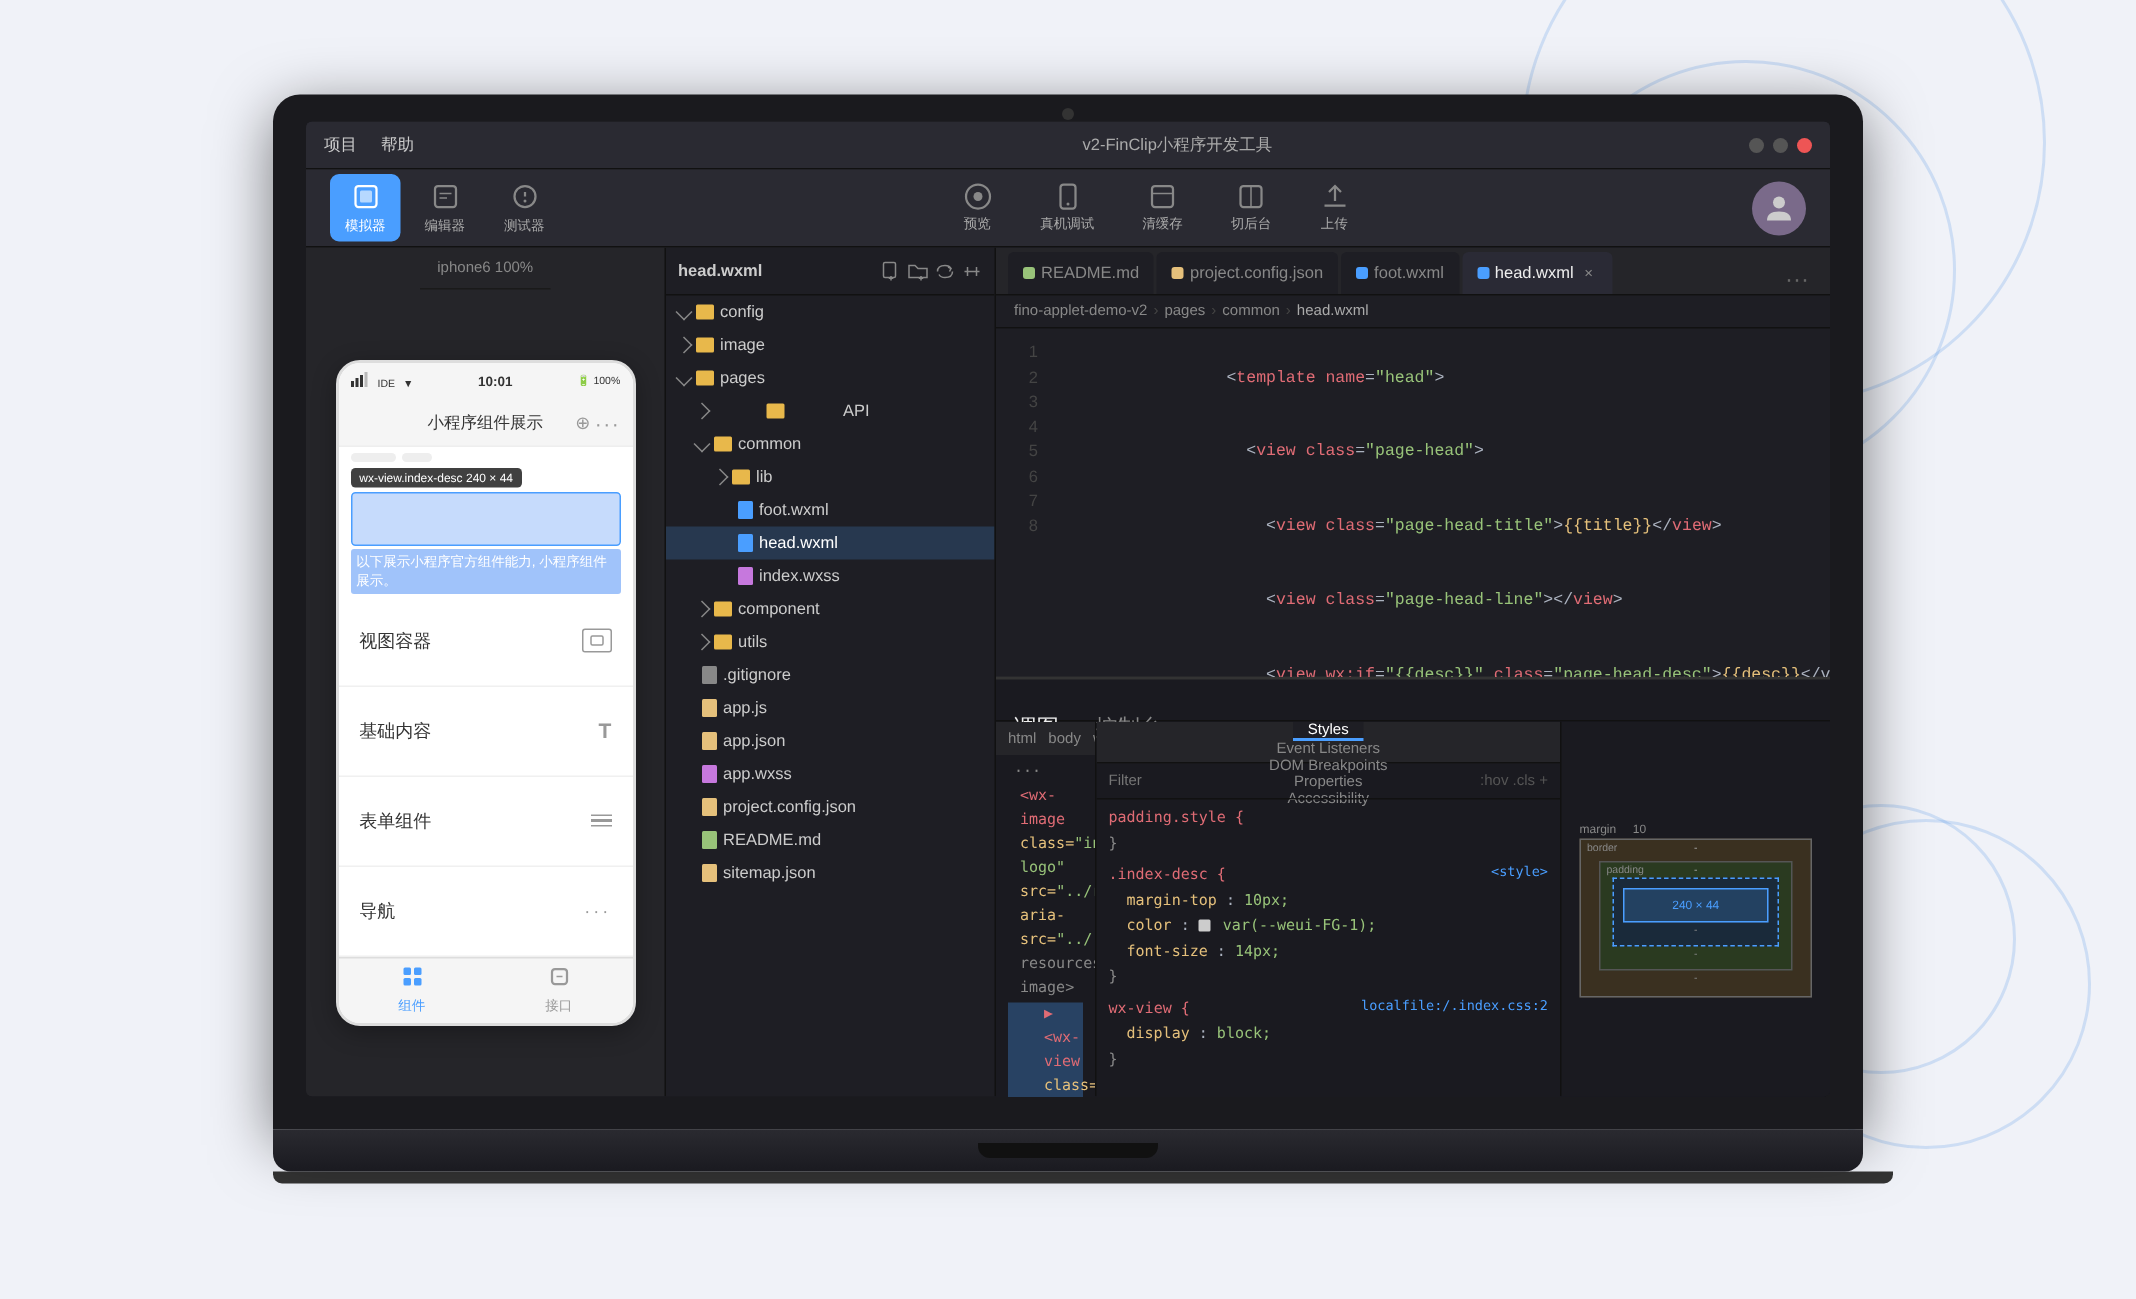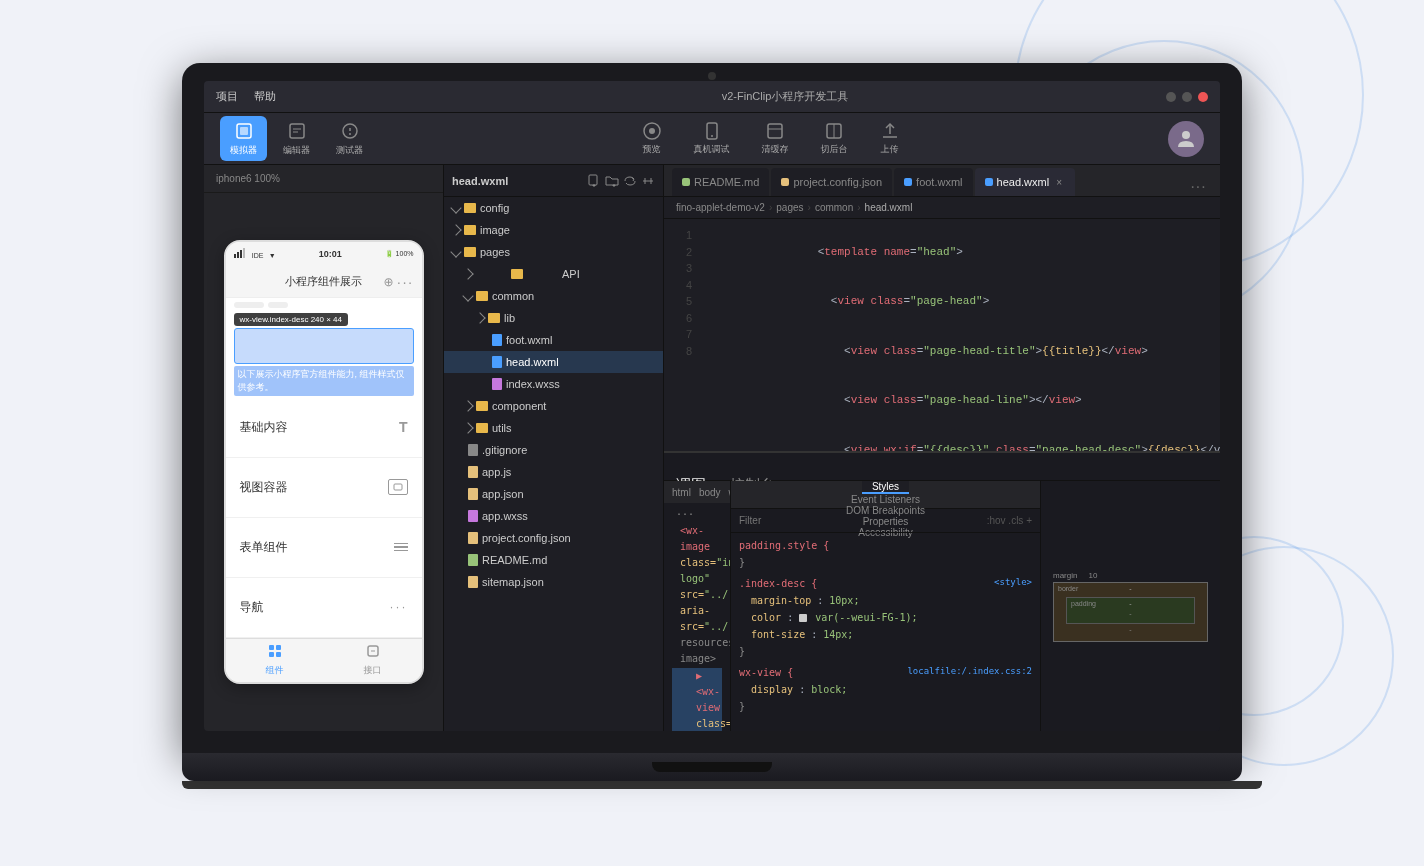--- a/index.html
+++ b/index.html
@@ -189,20 +189,21 @@
     }
 
     
     .simulator-panel {
       width: 240px;
       background: #252529;
       display: flex;
       flex-direction: column;
       flex-shrink: 0;
       border-right: 1px solid #111;
+      align-items: center;
     }
     .simulator-header {
       height: 28px;
       display: flex;
       align-items: center;
       padding: 0 12px;
       font-size: 10px;
       color: #888;
       border-bottom: 1px solid #1a1a1a;
     }
@@ -813,33 +814,33 @@
               </div>
 
               <div class="phone-content">
                 <div style="display:flex;align-items:center;gap:4px;padding:4px 8px 0;">
                   <div style="background:#eee;width:30px;height:6px;border-radius:3px;"></div>
                   <div style="background:#eee;width:20px;height:6px;border-radius:3px;"></div>
                 </div>
                 <div class="phone-tooltip">wx-view.index-desc  240 × 44</div>
                 <div class="phone-highlighted-element">
                 </div>
-                <div class="phone-highlighted-text">以下展示小程序官方组件能力, 组件样式仅供参考。</div>
+                <div class="phone-highlighted-text">以下展示小程序官方组件能力, 小程序组件展示。</div>
                 
-                <div class="phone-nav-item">
-                  <span>基础内容</span>
-                  <span style="font-size:14px;color:#999;font-weight:bold;">T</span>
-                </div>
                 <div class="phone-nav-item">
                   <span>视图容器</span>
                   <div class="phone-nav-icon">
                     <svg width="10" height="8" viewBox="0 0 10 8">
                       <rect x="1" y="1" width="8" height="6" rx="1" fill="none" stroke="#999" stroke-width="1"></rect>
                     </svg>
                   </div>
+                </div>
+                <div class="phone-nav-item">
+                  <span>基础内容</span>
+                  <span style="font-size:14px;color:#999;font-weight:bold;">T</span>
                 </div>
                 <div class="phone-nav-item">
                   <span>表单组件</span>
                   <div style="display:flex;flex-direction:column;gap:2px;">
                     <div style="width:14px;height:1.5px;background:#999;"></div>
                     <div style="width:14px;height:1.5px;background:#999;"></div>
                     <div style="width:14px;height:1.5px;background:#999;"></div>
                   </div>
                 </div>
                 <div class="phone-nav-item">
@@ -1173,20 +1174,27 @@
                   </div>
 
                   <div style="position:relative;background:#3a3020;border:1px solid #666;padding:14px 12px 8px;text-align:center;">
                     <div style="position:absolute;top:2px;left:4px;font-size:7px;color:#888;">border</div>
                     <span style="position:absolute;top:2px;left:50%;transform:translateX(-50%);font-size:7px;color:#aaa;">-</span>
 
                     <div style="background:#2a3a20;border:1px solid #555;padding:10px 8px 6px;text-align:center;position:relative;">
                       <div style="position:absolute;top:2px;left:4px;font-size:7px;color:#888;">padding</div>
                       <span style="position:absolute;top:2px;left:50%;transform:translateX(-50%);font-size:7px;color:#aaa;">-</span>
 
+                      <div style="background:#1a2a3a;border:1px dashed #4a9eff;padding:6px;text-align:center;">
+
+                        <div style="background:rgba(74,158,255,0.2);border:1px solid #4a9eff;padding:6px 8px;font-size:8px;color:#4a9eff;">
+                          <span>240 × 44</span>
+                        </div>
+                        <div style="font-size:7px;color:#888;margin-top:2px;">-</div>
+                      </div>
                       <div style="font-size:7px;color:#888;margin-top:2px;">-</div>
                     </div>
                     <div style="font-size:7px;color:#888;margin-top:2px;">-</div>
                   </div>
                 </div>
               </div>
 
             </div>
           </div>
         </div>

